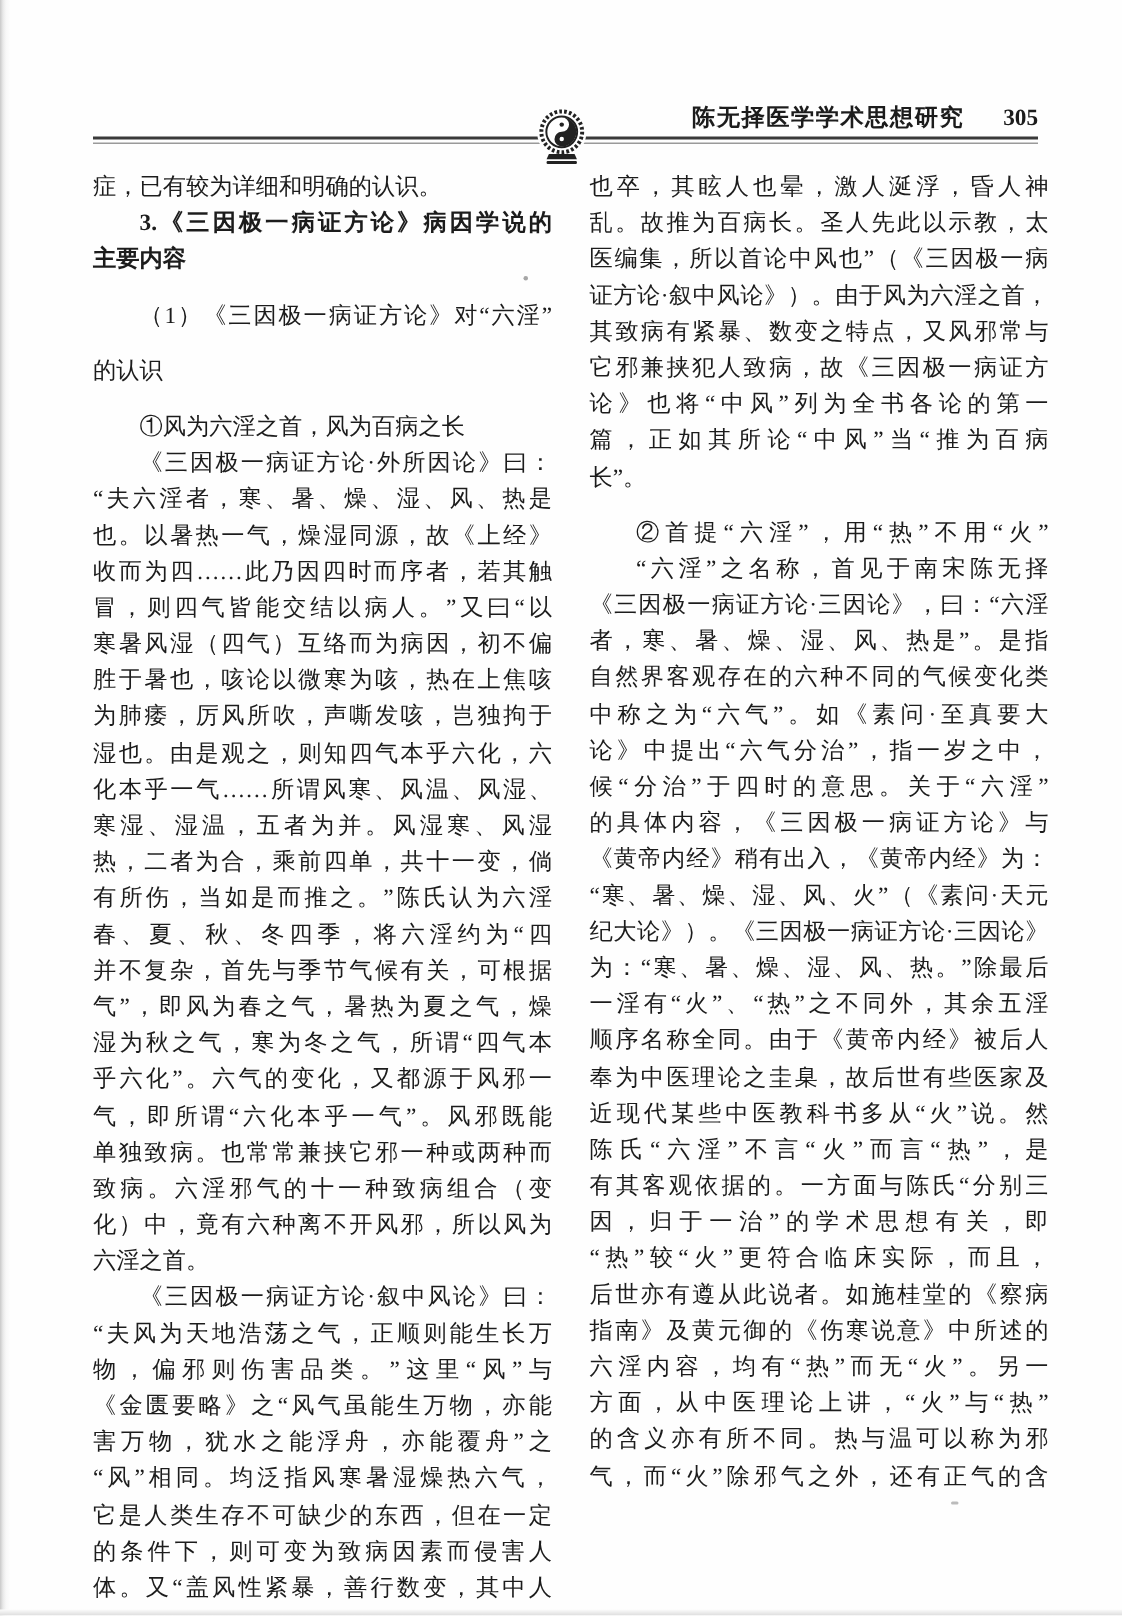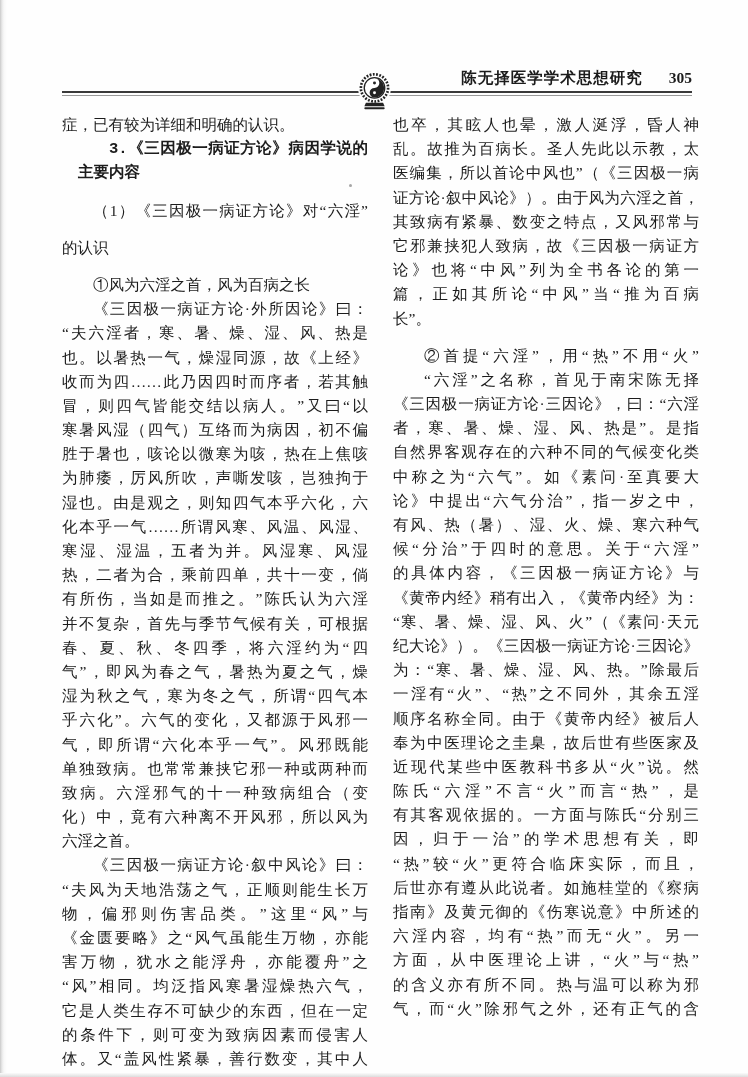--- a/index.html
+++ b/index.html
@@ -59,23 +59,22 @@
   .col { width: 306px; }
   .line {
     height: 24.2px; line-height: 24.2px;
     font-size: 15.5px;
     white-space: nowrap;
     overflow: visible;
   }
   .line.j { text-align: justify; text-align-last: justify; text-justify: inter-character; }
   .line.indent { text-indent: 31px; }
   .line.heading {
-    font-family: Liberation Mono, monospace;
+    font-family: Liberation Serif, serif;
     font-weight: 700;
-    margin-left: 16px;
   }
   .line.subheading { font-weight: 500; margin-top: 13px; }
 </style>
 </head>
 <body>
 
 <div class="page">
 
   <div class="edge-left"></div>
   <div class="edge-bottom"></div>
@@ -121,22 +120,22 @@
         <div class="line body j">收而为四……此乃因四时而序者，若其触</div>
         <div class="line body j">冒，则四气皆能交结以病人。”又曰“以</div>
         <div class="line body j">寒暑风湿（四气）互络而为病因，初不偏</div>
         <div class="line body j">胜于暑也，咳论以微寒为咳，热在上焦咳</div>
         <div class="line body j">为肺痿，厉风所吹，声嘶发咳，岂独拘于</div>
         <div class="line body j">湿也。由是观之，则知四气本乎六化，六</div>
         <div class="line body j">化本乎一气……所谓风寒、风温、风湿、</div>
         <div class="line body j">寒湿、湿温，五者为并。风湿寒、风湿</div>
         <div class="line body j">热，二者为合，乘前四单，共十一变，倘</div>
         <div class="line body j">有所伤，当如是而推之。”陈氏认为六淫</div>
+        <div class="line body j">春、夏、秋、冬四季，将六淫约为“四</div>
         <div class="line body j">并不复杂，首先与季节气候有关，可根据</div>
-        <div class="line body j">春、夏、秋、冬四季，将六淫约为“四</div>
         <div class="line body j">气”，即风为春之气，暑热为夏之气，燥</div>
         <div class="line body j">湿为秋之气，寒为冬之气，所谓“四气本</div>
         <div class="line body j">乎六化”。六气的变化，又都源于风邪一</div>
         <div class="line body j">气，即所谓“六化本乎一气”。风邪既能</div>
         <div class="line body j">单独致病。也常常兼挟它邪一种或两种而</div>
         <div class="line body j">致病。六淫邪气的十一种致病组合（变</div>
         <div class="line body j">化）中，竟有六种离不开风邪，所以风为</div>
         <div class="line body">六淫之首。</div>
         <div class="line body indent j">《三因极一病证方论·叙中风论》曰：</div>
         <div class="line body j">“夫风为天地浩荡之气，正顺则能生长万</div>
@@ -158,21 +157,20 @@
         <div class="line body j">论》也将“中风”列为全书各论的第一</div>
         <div class="line body j">篇，正如其所论“中风”当“推为百病</div>
         <div class="line body">长”。</div>
         <div class="line subheading indent j">②首提“六淫”，用“热”不用“火”</div>
         <div class="line body indent j">“六淫”之名称，首见于南宋陈无择</div>
         <div class="line body j">《三因极一病证方论·三因论》，曰：“六淫</div>
         <div class="line body j">者，寒、暑、燥、湿、风、热是”。是指</div>
         <div class="line body j">自然界客观存在的六种不同的气候变化类</div>
         <div class="line body j">中称之为“六气”。如《素问·至真要大</div>
         <div class="line body j">论》中提出“六气分治”，指一岁之中，</div>
-        <div class="line body j">有风、热（暑）、湿、火、燥、寒六种气</div>
         <div class="line body j">候“分治”于四时的意思。关于“六淫”</div>
         <div class="line body j">的具体内容，《三因极一病证方论》与</div>
         <div class="line body j">《黄帝内经》稍有出入，《黄帝内经》为：</div>
         <div class="line body j">“寒、暑、燥、湿、风、火”（《素问·天元</div>
         <div class="line body j">纪大论》）。《三因极一病证方论·三因论》</div>
         <div class="line body j">为：“寒、暑、燥、湿、风、热。”除最后</div>
         <div class="line body j">一淫有“火”、“热”之不同外，其余五淫</div>
         <div class="line body j">顺序名称全同。由于《黄帝内经》被后人</div>
         <div class="line body j">奉为中医理论之圭臬，故后世有些医家及</div>
         <div class="line body j">近现代某些中医教科书多从“火”说。然</div>

